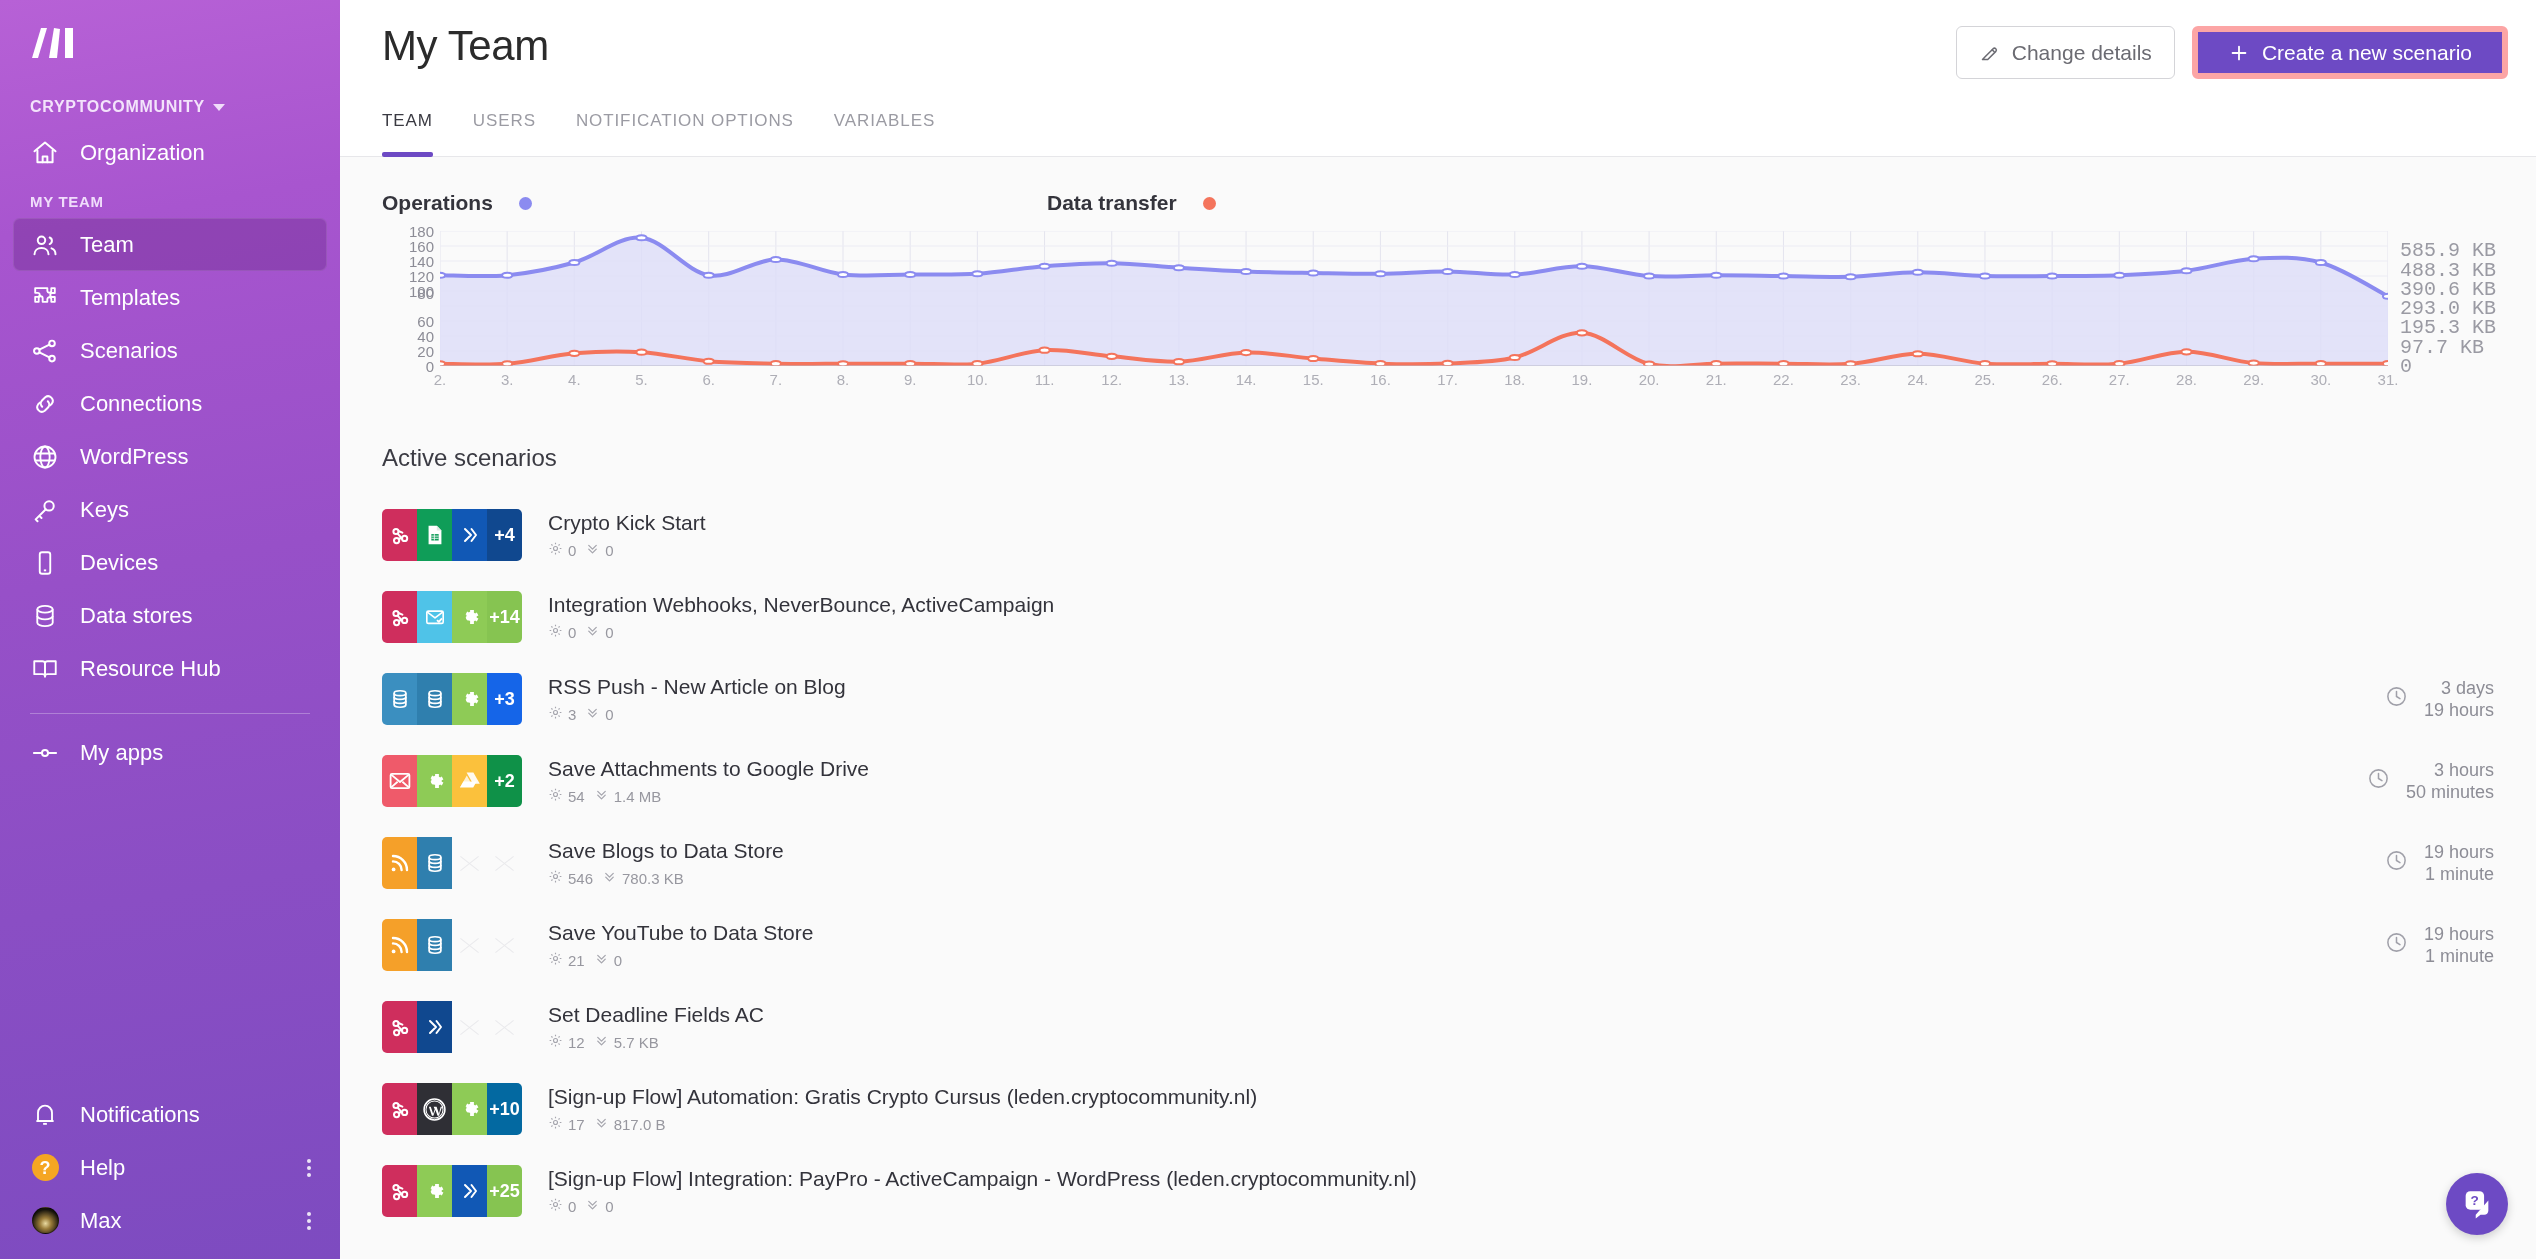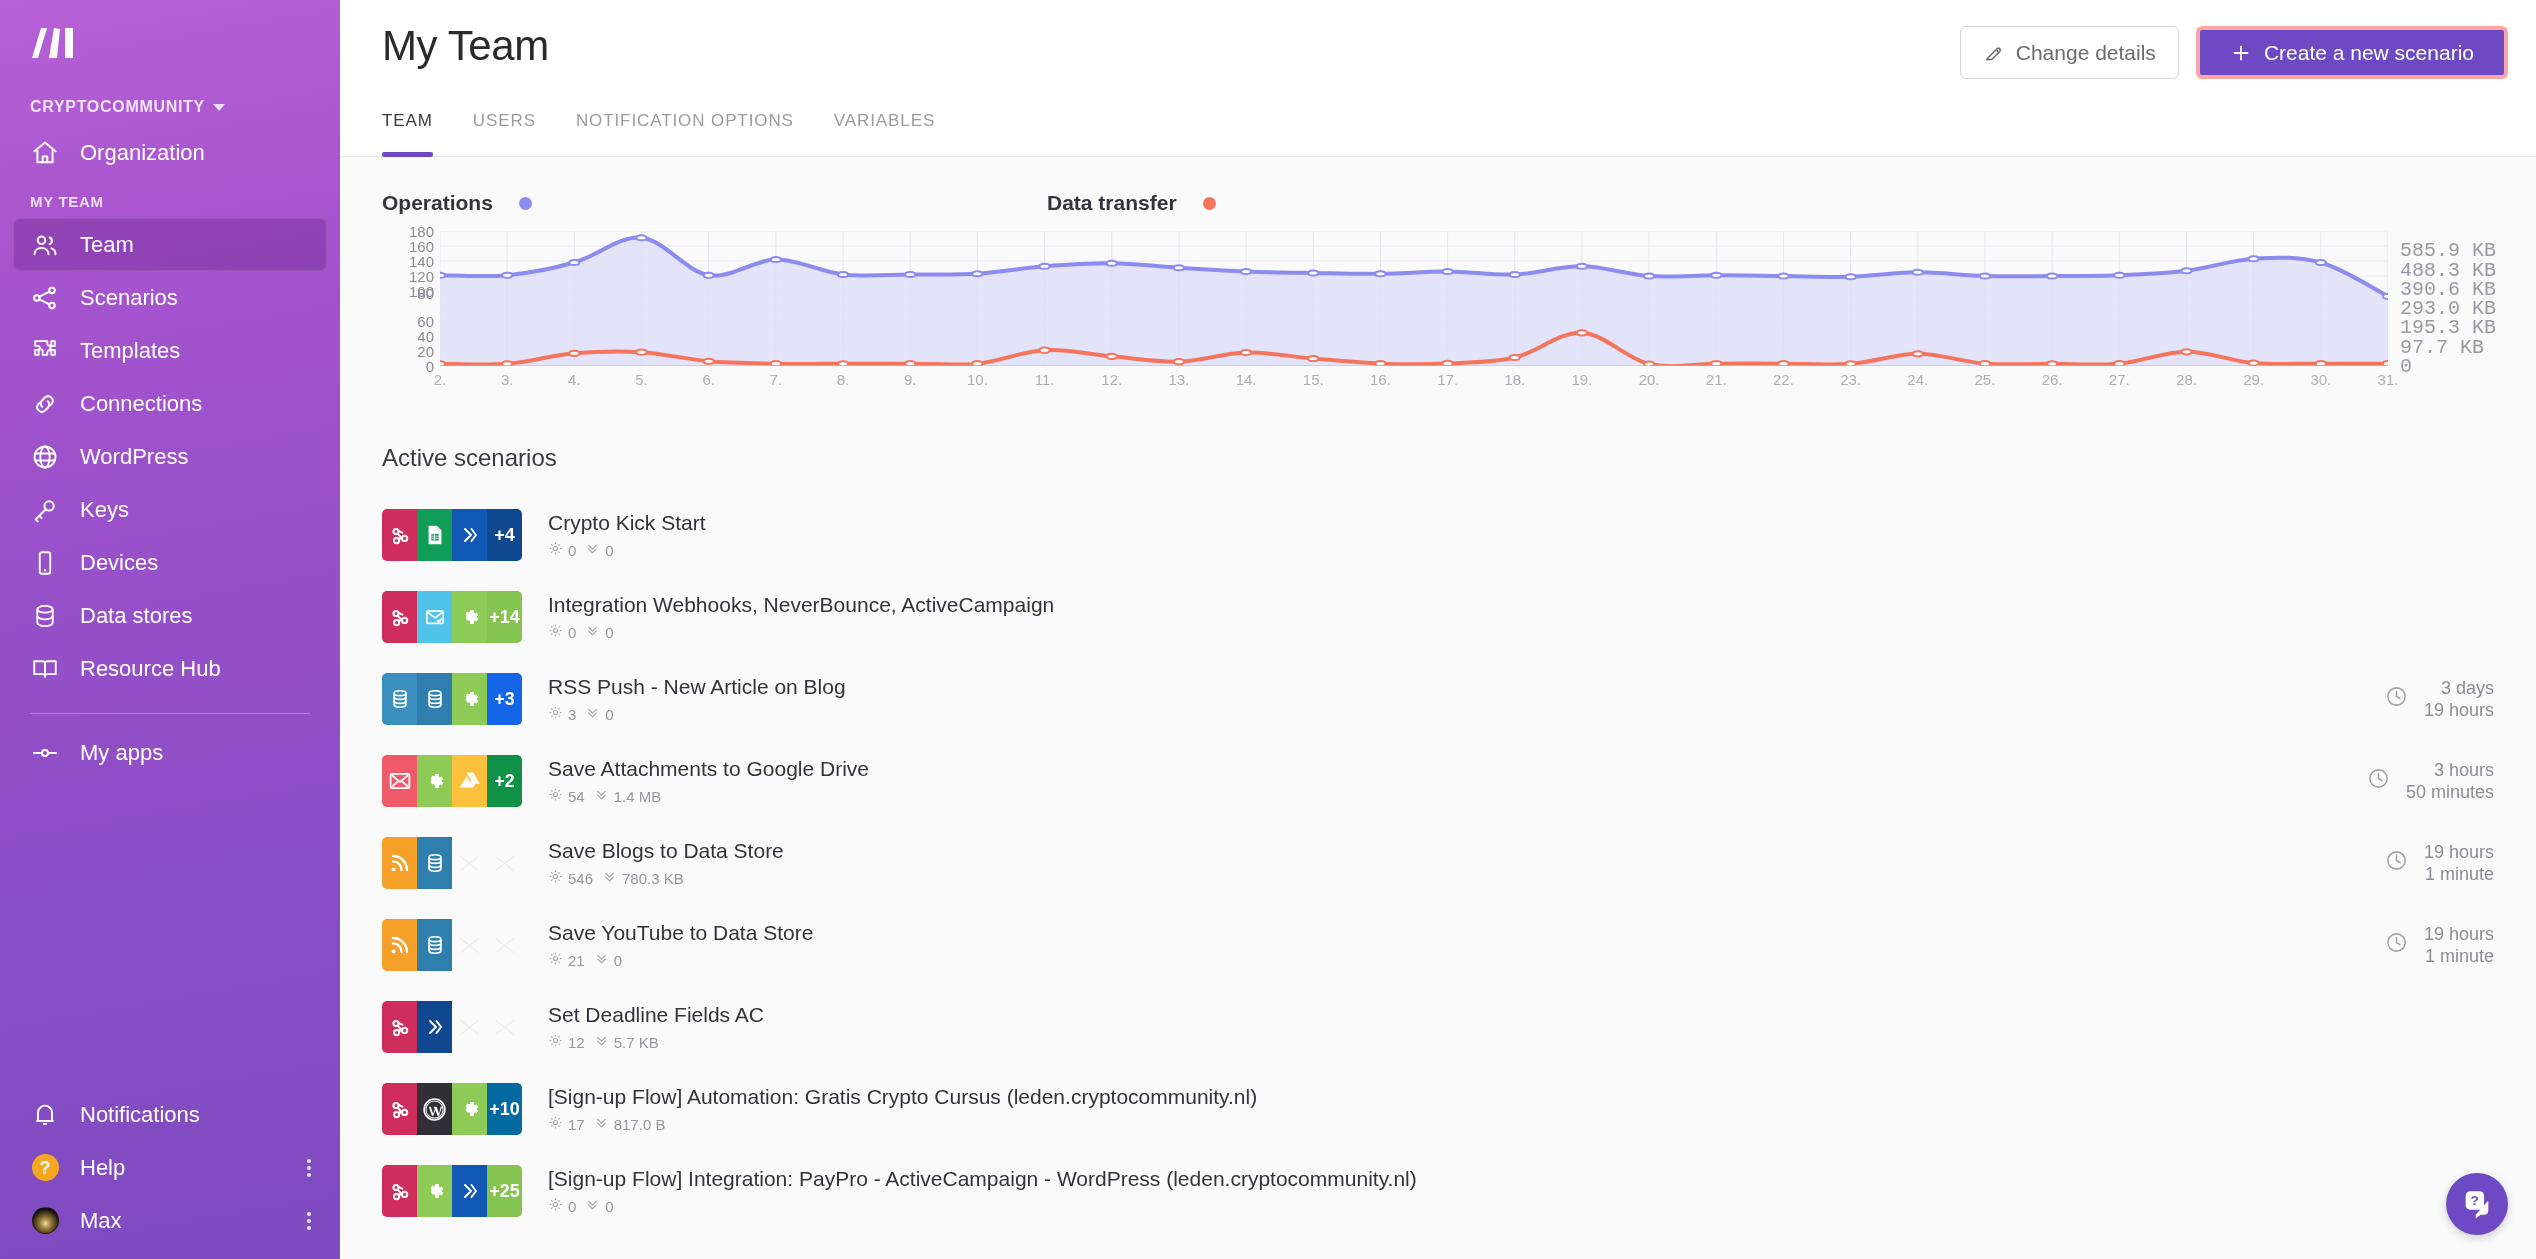--- a/index.html
+++ b/index.html
@@ -65,21 +65,21 @@
     display: flex; align-items: flex-start; padding: 22px 28px 0 42px;
   }
   .page-title { font-size: 42px; font-weight: normal; color: #2b2b2b; letter-spacing: -.4px; }
   .top-actions { margin-left: auto; display: flex; align-items: center; gap: 17px; padding-top: 4px; }
   .btn {
     display: inline-flex; align-items: center; gap: 12px;
     height: 53px; padding: 0 22px; border-radius: 6px; font-size: 21px; cursor: pointer;
     white-space: nowrap;
   }
   .btn-secondary { background: #fff; border: 1px solid #d4d4d8; color: #6b6b72; }
-  .btn-primary { background: #6d4ac4; border: 4px solid #fca5a5; color: #fff; padding: 0 30px; }
+  .btn-primary { background: #6d4ac4; border: 6px solid #fca5a5; color: #fff; padding: 0 30px; }
   .btn svg { display: block; }
 
   .tabs {
     height: 54px; background: #fff; display: flex; align-items: flex-start; gap: 0;
     padding-left: 42px; border-bottom: 1px solid #e7e7ea; position: relative;
   }
   .tab {
     font-size: 17px; letter-spacing: .9px; color: #9b9ba3; cursor: pointer;
     padding: 8px 20px 0 20px; height: 54px; position: relative;
   }
@@ -182,37 +182,37 @@
             <path d="M3 20c0-3.3 2.7-5.4 6-5.4s6 2.1 6 5.4"></path>
           <path d="M16 5.6a3 3 0 0 1 0 5.6"></path>
             <path d="M17.6 14.9c2 .7 3.4 2.4 3.4 5.1"></path>
         </svg>
       </span>
       <span>Team</span>
     </div>
 
     <div class="nav-item">
       <span class="ico">
+        <svg viewBox="0 0 24 24" fill="none" stroke="#fff" stroke-width="1.6" stroke-linejoin="round">
+          <path d="M10 3.5h4v2.2a1.7 1.7 0 1 0 3.4 0V3.5h3v4.2h-2.2a1.7 1.7 0 1 0 0 3.4H20.4v4.2h-3v-2.2a1.7 1.7 0 1 0-3.4 0v2.2h-4v-3.1a1.7 1.7 0 1 0-3.4 0v3.1H3.6V11h2.2a1.7 1.7 0 1 0 0-3.4H3.6V3.5H10z"></path>
+        </svg>
+      </span>
+      <span>Templates</span>
+    </div>
+
+    <div class="nav-item">
+      <span class="ico">
         <svg viewBox="0 0 24 24" fill="none" stroke="#fff" stroke-width="1.7" stroke-linecap="round">
           <circle cx="18" cy="5.5" r="2.4"></circle>
             <circle cx="5" cy="12" r="2.4"></circle>
             <circle cx="18" cy="18.5" r="2.4"></circle>
           <path d="M7.2 10.9 15.8 6.6M7.2 13.1l8.6 4.3"></path>
         </svg>
       </span>
       <span>Scenarios</span>
-    </div>
-
-    <div class="nav-item">
-      <span class="ico">
-        <svg viewBox="0 0 24 24" fill="none" stroke="#fff" stroke-width="1.6" stroke-linejoin="round">
-          <path d="M10 3.5h4v2.2a1.7 1.7 0 1 0 3.4 0V3.5h3v4.2h-2.2a1.7 1.7 0 1 0 0 3.4H20.4v4.2h-3v-2.2a1.7 1.7 0 1 0-3.4 0v2.2h-4v-3.1a1.7 1.7 0 1 0-3.4 0v3.1H3.6V11h2.2a1.7 1.7 0 1 0 0-3.4H3.6V3.5H10z"></path>
-        </svg>
-      </span>
-      <span>Templates</span>
     </div>
 
     <div class="nav-item">
       <span class="ico">
         <svg viewBox="0 0 24 24" fill="none" stroke="#fff" stroke-width="1.7" stroke-linecap="round">
           <path d="M9.6 14.4a4 4 0 0 1 0-5.6l2.6-2.6a4 4 0 0 1 5.6 5.6l-1.4 1.4"></path>
           <path d="M14.4 9.6a4 4 0 0 1 0 5.6l-2.6 2.6a4 4 0 0 1-5.6-5.6l1.4-1.4"></path>
         </svg>
       </span>
       <span>Connections</span>

